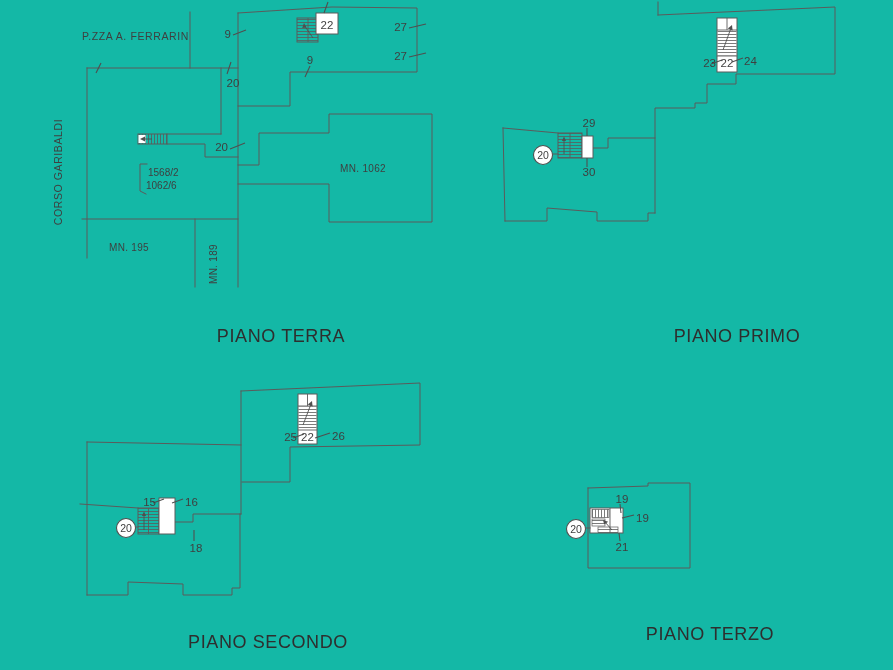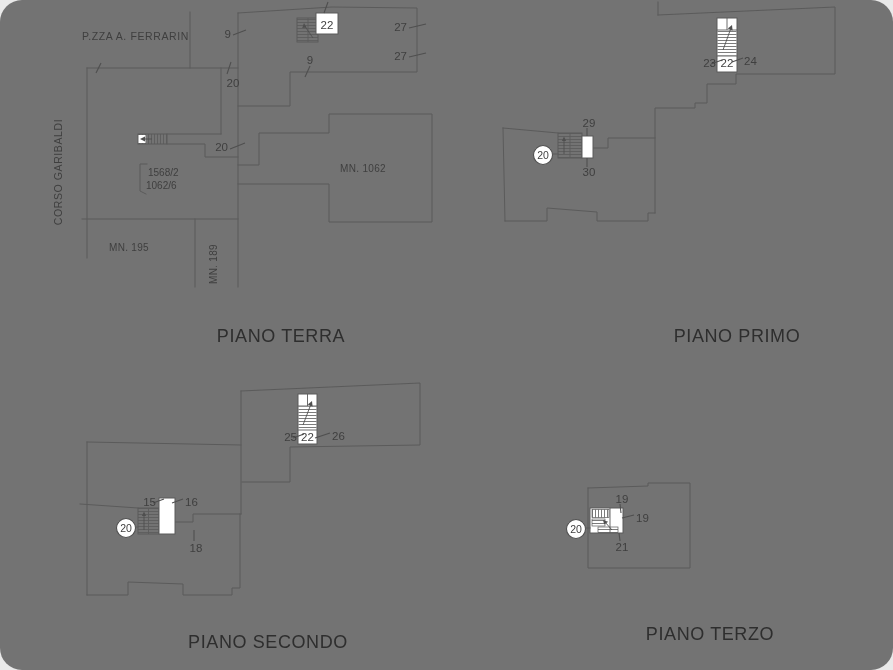--- a/index.html
+++ b/index.html
@@ -1,17 +1,17 @@
 <!DOCTYPE html>
 <html><head>
 <meta charset="utf-8">
 <style>
   html,body{margin:0;padding:0;background:#e9e9e9;}
-  .sheet{position:relative;width:893px;height:670px;background:#737373;overflow:hidden;
-         font-family:"Liberation Sans", sans-serif;border-radius:22px;}
+  .sheet{position:relative;width:893px;height:670px;background:#14b8a6;overflow:hidden;
+         font-family:"Liberation Sans", sans-serif;}
   svg{position:absolute;left:0;top:0;}
   svg text{fill:#3f3f3f;}
   .ln{fill:none;stroke:#5b5b5b;stroke-width:1;stroke-linecap:square;stroke-linejoin:miter;}
   .tick{fill:none;stroke:#4f4f4f;stroke-width:1.1;stroke-linecap:butt;}
   .num{font-size:11.5px;}
   .num-mid{font-size:11.5px;text-anchor:middle;}
   .num-end{font-size:11.5px;text-anchor:end;}
   .mn{font-size:10px;text-anchor:middle;letter-spacing:0.3px;}
   .street{font-size:10.5px;letter-spacing:0.6px;}
   .street-mid{font-size:10.5px;text-anchor:middle;letter-spacing:0.6px;}

